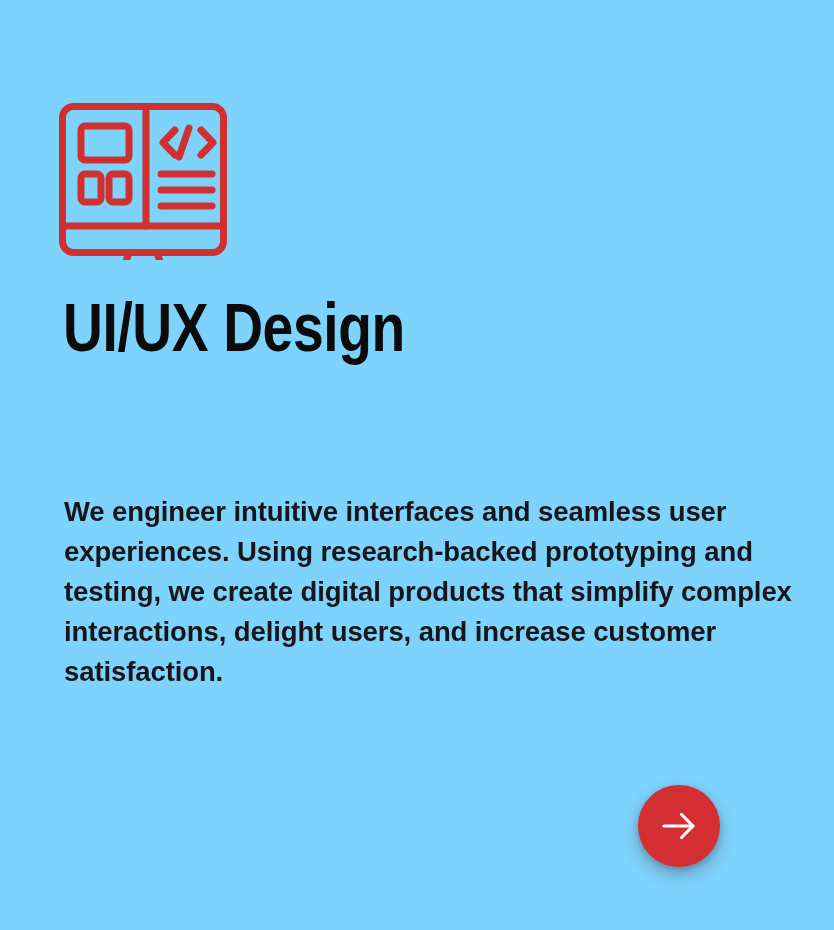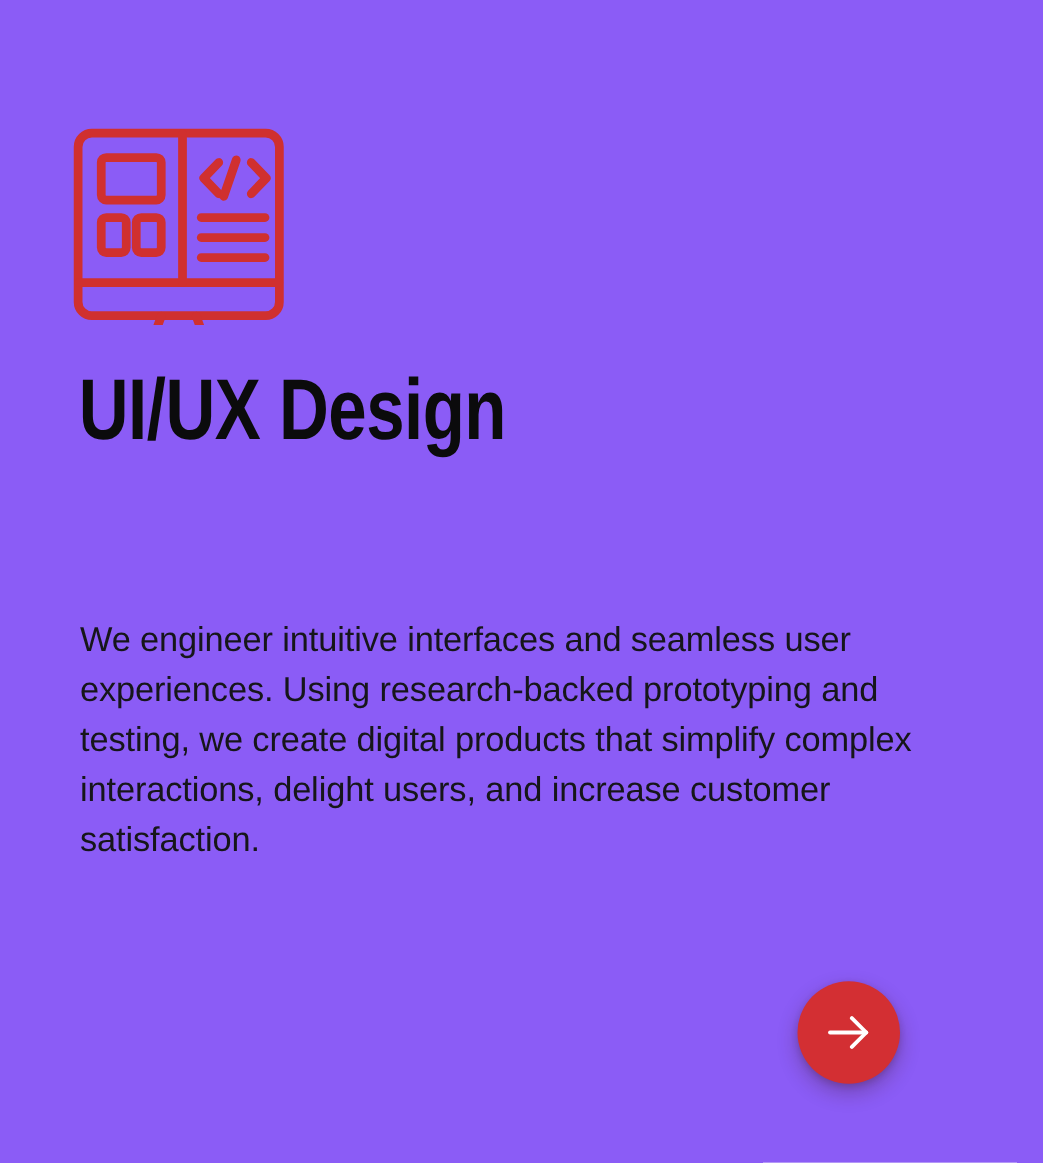--- a/index.html
+++ b/index.html
@@ -11,21 +11,21 @@
     height: 930px;
     background: #f7f7f9;
     font-family: "Liberation Sans", sans-serif;
     overflow: hidden;
   }
 
   #service-card {
     position: relative;
     width: 834px;
     height: 930px;
-    background: #8b5cf6;
+    background: #7dd3fc;
     box-sizing: border-box;
   }
 
   
   .icon-wrap {
     position: absolute;
     left: 57px;
     top: 98px;
     width: 172px;
     height: 162px;
@@ -55,21 +55,21 @@
 
   
   .card-body {
     position: absolute;
     left: 64px;
     top: 492px;
     width: 730px;
     margin: 0;
     font-family: "Liberation Sans", sans-serif;
     font-size: 27.5px;
-    font-weight: 400;
+    font-weight: 700;
     line-height: 40px;
     color: #16161a;
     letter-spacing: -0.1px;
   }
 
   
   .cta-button {
     position: absolute;
     left: 638px;
     top: 785px;

